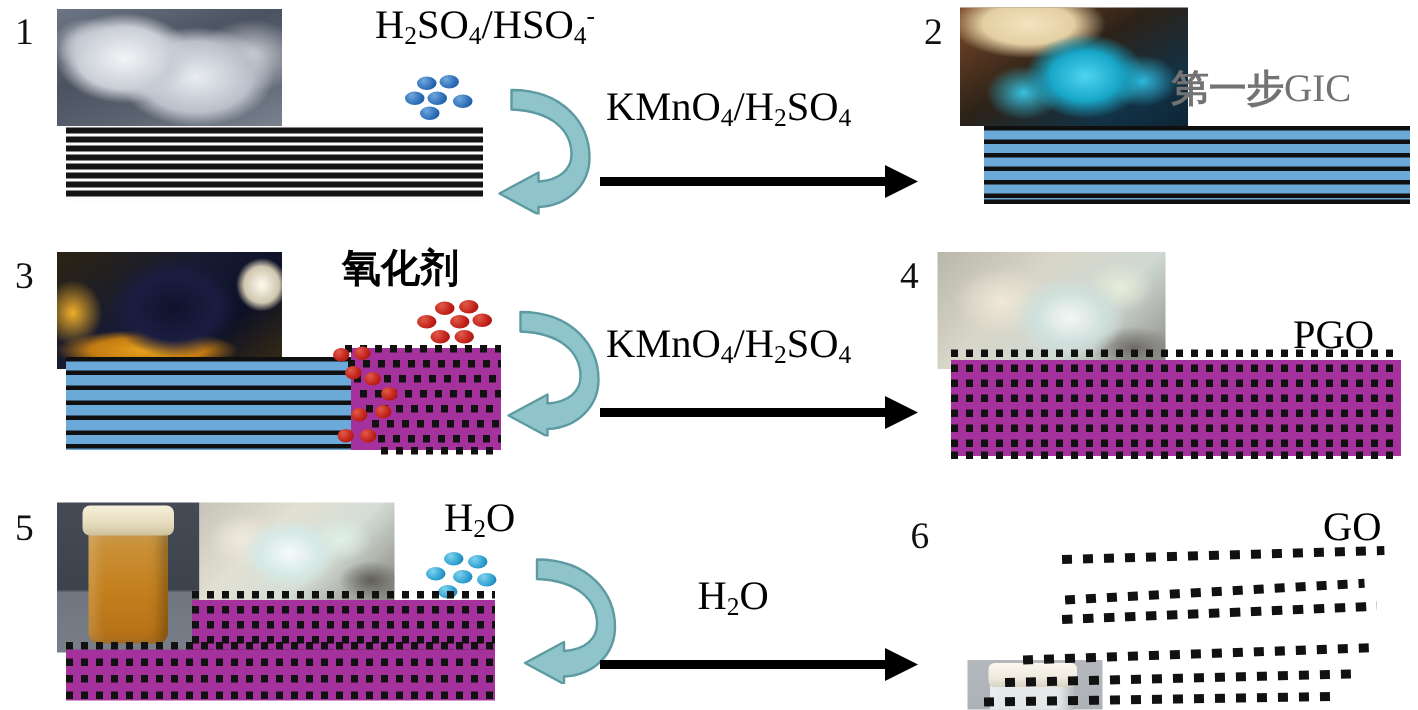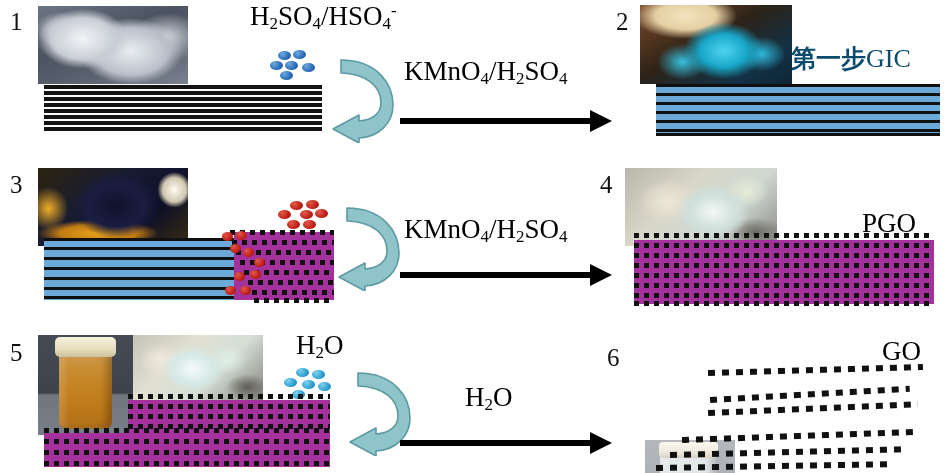--- a/index.html
+++ b/index.html
@@ -10,21 +10,21 @@
   .abs{position:absolute;}
 
   
   .step-num{font-family:"Liberation Serif",serif;font-size:25px;line-height:1;color:#111;}
 
   
   .formula{font-family:"Liberation Serif",serif;font-size:27px;line-height:1;white-space:nowrap;color:#000;}
   .formula sub{font-size:17px;vertical-align:-4px;}
   .formula sup{font-size:17px;vertical-align:9px;}
   .cnlabel{font-family:"DejaVu Sans",sans-serif;font-size:26px;font-weight:700;line-height:1;white-space:nowrap;color:#000;}
-  .mixlabel{font-family:"Liberation Serif",serif;font-size:26px;line-height:1;white-space:nowrap;color:#0c4a6e;margin-left:10px;}
+  .mixlabel{font-family:"Liberation Serif",serif;font-size:26px;line-height:1;white-space:nowrap;color:#737373;}
   .mixlabel .cn{font-family:"DejaVu Sans",sans-serif;font-weight:700;font-size:25px;}
   .plainlabel{font-family:"Liberation Serif",serif;font-size:27px;line-height:1;white-space:nowrap;color:#000;}
 
   
   .rxn-arrow{height:0;}
   .rxn-arrow .shaft{position:absolute;left:0;top:0;height:6px;background:#000;}
   .rxn-arrow .head{position:absolute;top:-8px;width:0;height:0;
       border-top:11px solid transparent;border-bottom:11px solid transparent;
       border-left:22px solid #000;}
 
@@ -178,20 +178,21 @@
     <div class="gic-line" style="top:18px;"></div>
     <div class="gic-line" style="top:27px;"></div>
     <div class="gic-line" style="top:36px;"></div>
     <div class="gic-line" style="top:45px;"></div>
     <div class="gic-line" style="top:49px;"></div>
   </div>
 
   <div class="abs step-num" style="left:10px;top:172px;">3</div>
   <div class="abs photo ph-oxid" style="left:38px;top:168px;width:150px;height:78px;"></div>
 
+  <div class="abs cnlabel" style="left:228px;top:166px;">氧化剂</div>
 
   <div class="abs" style="left:274px;top:200px;width:60px;height:36px;">
     <div class="mol mol-red" style="left:16px;top:1px;width:13px;height:9px;"></div>
     <div class="mol mol-red" style="left:32px;top:0px;width:13px;height:9px;"></div>
     <div class="mol mol-red" style="left:4px;top:10px;width:13px;height:9px;"></div>
     <div class="mol mol-red" style="left:26px;top:10px;width:13px;height:9px;"></div>
     <div class="mol mol-red" style="left:41px;top:9px;width:13px;height:9px;"></div>
     <div class="mol mol-red" style="left:13px;top:20px;width:13px;height:9px;"></div>
     <div class="mol mol-red" style="left:29px;top:20px;width:13px;height:9px;"></div>
   </div>

